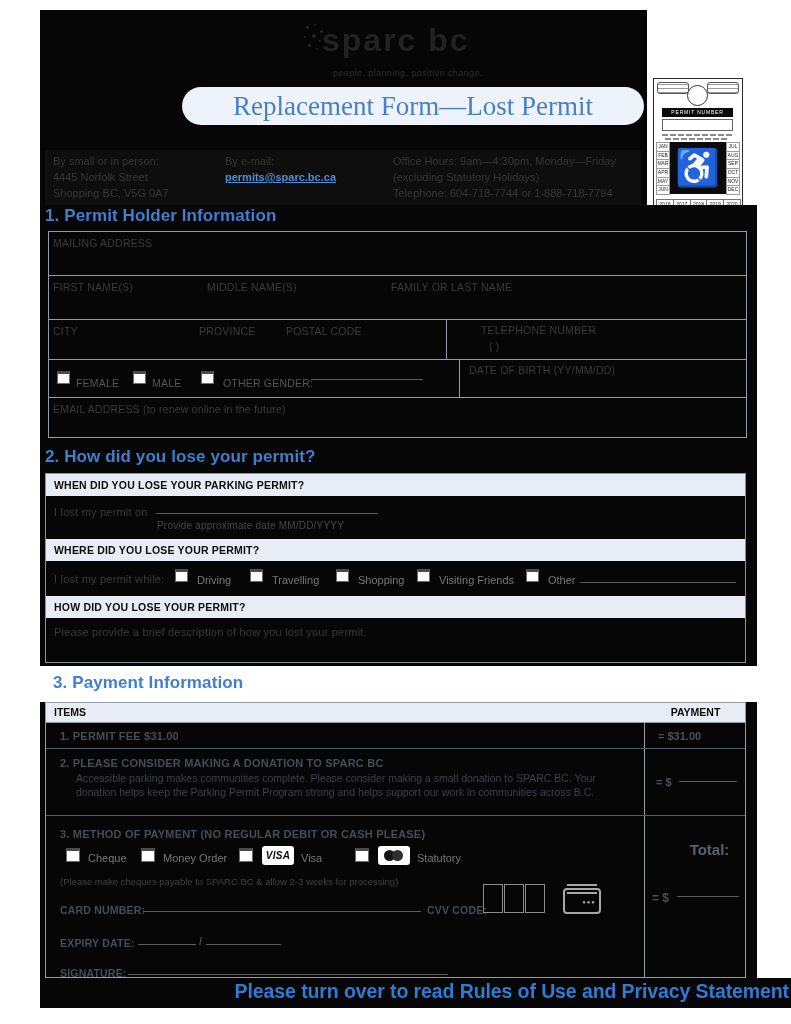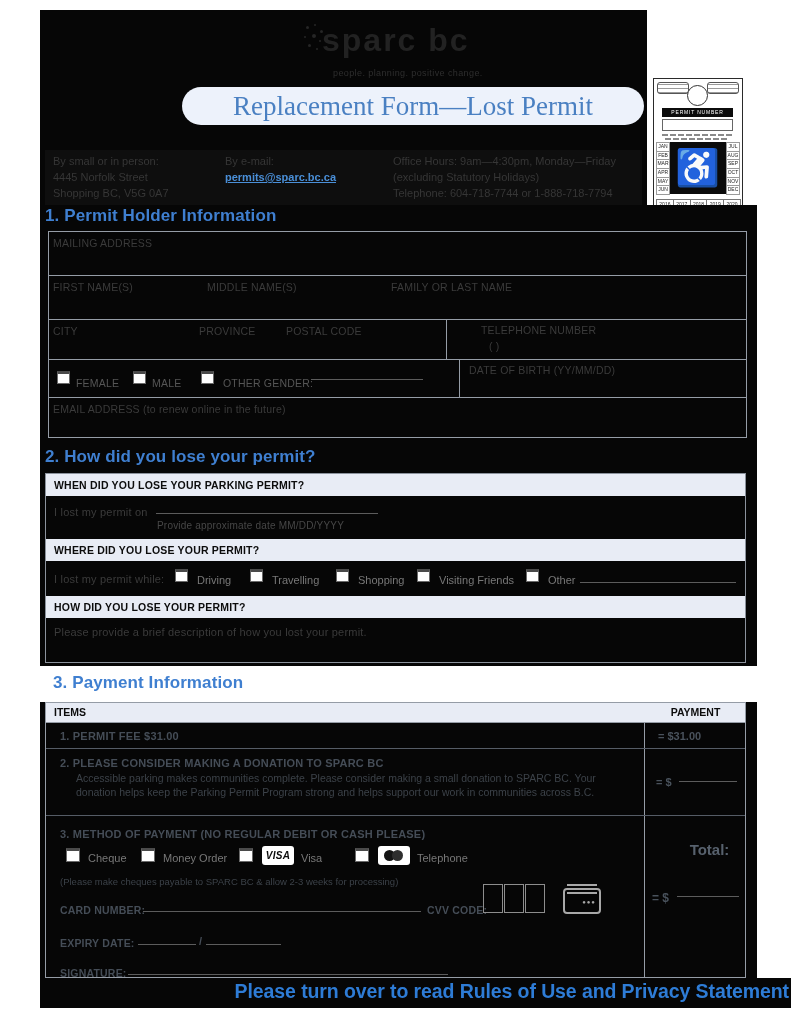--- a/index.html
+++ b/index.html
@@ -281,21 +281,21 @@
         <span class="cb" style="left:95px; top:32px; width:14px; height:14px;"></span>
         <span class="opt-label" style="left:117px; top:36px;">Money Order</span>
         <span class="cb" style="left:193px; top:32px; width:14px; height:14px;"></span>
         <span class="badge-visa" style="left:216px; top:30px;">VISA</span>
         <span class="opt-label" style="left:255px; top:36px;">Visa</span>
         <span class="cb" style="left:309px; top:32px; width:14px; height:14px;"></span>
         <span class="badge-mc" style="left:332px; top:30px;">
             <i class="c1"></i>
             <i class="c2"></i>
           </span>
-        <span class="opt-label" style="left:371px; top:36px;">Telephone</span>
+        <span class="opt-label" style="left:371px; top:36px;">Statutory</span>
         <span class="pay-txt" style="left:14px; top:60px; font-size:9.5px;">(Please make cheques payable to SPARC BC &amp; allow 2-3 weeks for processing)</span>
         <span class="pay-lbl" style="left:14px; top:88px; font-size:10.5px;">CARD NUMBER:</span>
         <span class="uline" style="left:97px; top:84px; width:278px;"></span>
         <span class="pay-lbl" style="left:381px; top:88px; font-size:10.5px;">CVV CODE:</span>
         <span class="cvvbox" style="left:437px; top:68px;"></span>
         <span class="cvvbox" style="left:458px; top:68px;"></span>
         <span class="cvvbox" style="left:479px; top:68px;"></span>
         <span class="card-icon" style="left:517px; top:72px;">
           <span class="stripe s1"></span>
             <span class="stripe s2"></span>

